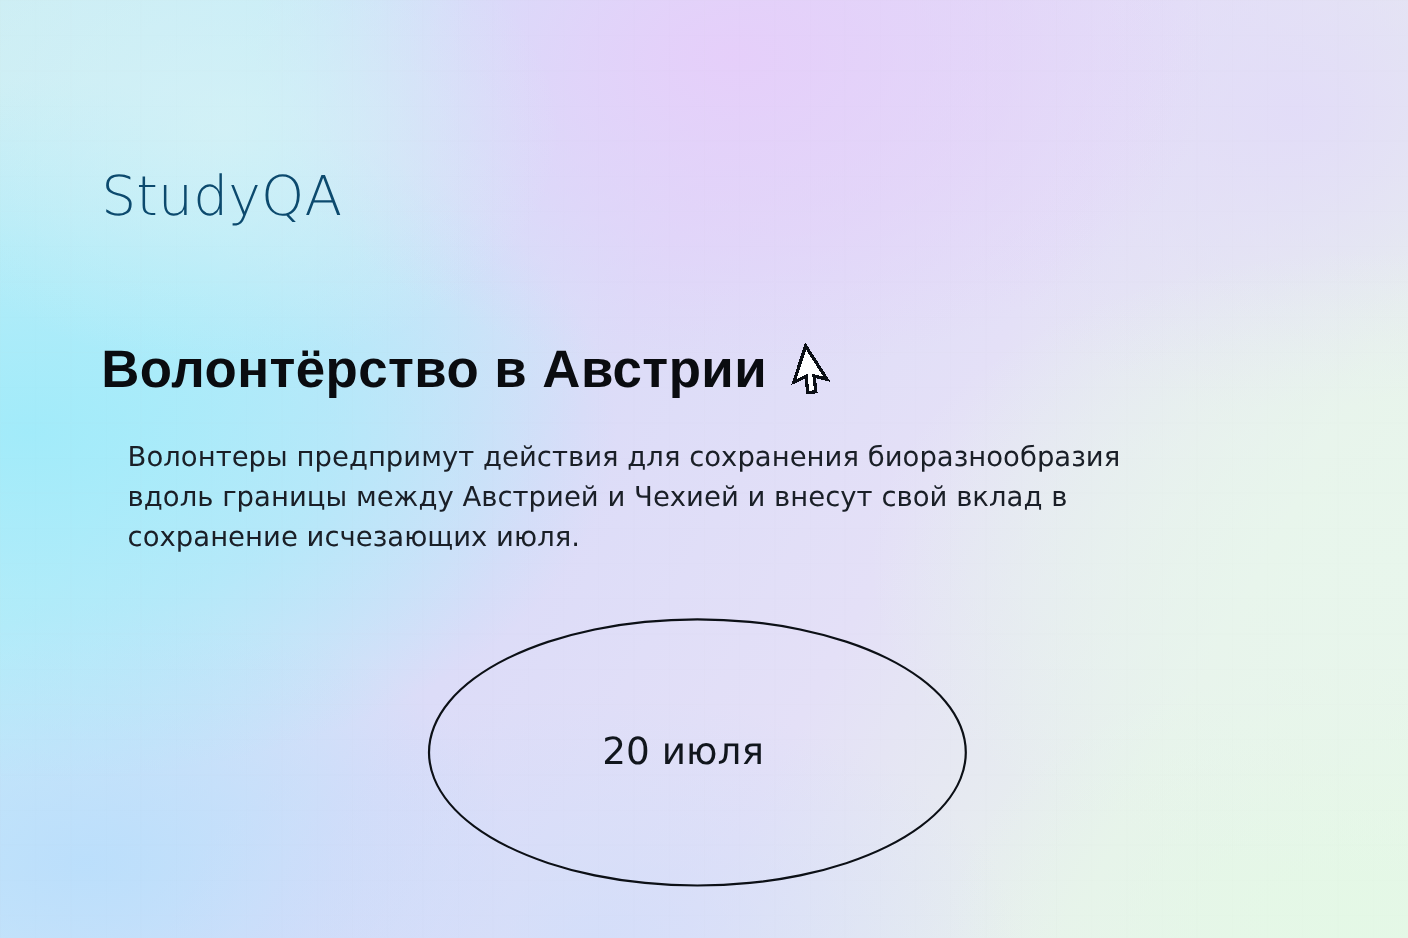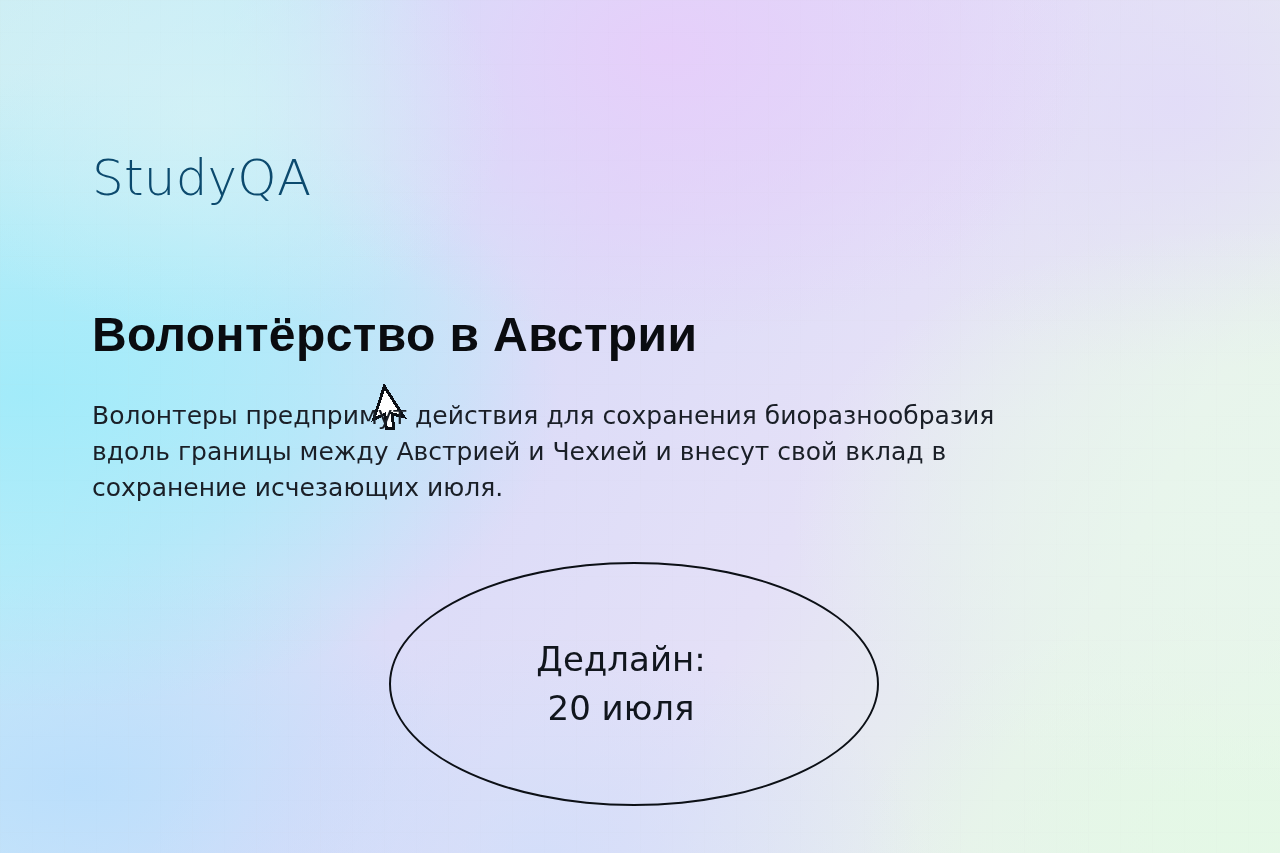--- a/index.html
+++ b/index.html
@@ -88,21 +88,20 @@
     white-space: nowrap;
   }
 
   .headline-row {
     position: absolute;
     left: 92px;
     top: 310px;
     display: flex;
     align-items: center;
     gap: 22px;
-    flex-direction: column;
   }
   .headline {
     font-family: "Liberation Sans", "DejaVu Sans", sans-serif;
     font-size: 48px;
     font-weight: 700;
     letter-spacing: 0.4px;
     color: #0a0c10;
     line-height: 1.05;
     white-space: nowrap;
     margin: 0;
@@ -124,20 +123,21 @@
     font-family: "DejaVu Sans", "Liberation Sans", sans-serif;
     font-size: 25px;
     font-weight: 400;
     line-height: 36px;
     color: #1a1f27;
     margin: 0;
   }
   .body-copy .line {
     display: block;
     white-space: nowrap;
+    margin-left: 24px;
   }
 
   
   .deadline-badge {
     position: absolute;
     left: 389px;
     top: 562px;
     width: 490px;
     height: 244px;
   }
@@ -192,19 +192,18 @@
 
     <p class="body-copy">
       <span class="line">Волонтеры предпримут действия для сохранения биоразнообразия</span>
       <span class="line">вдоль границы между Австрией и Чехией и внесут свой вклад в</span>
       <span class="line">сохранение исчезающих июля.</span>
     </p>
 
     <div class="deadline-badge">
       <div class="ring"></div>
       <div class="deadline-text">
-        <span class="line">Дедлайн:</span>
         <span class="line">20 июля</span>
       </div>
     </div>
 
   </div>
 </div>
 
 </body></html>

